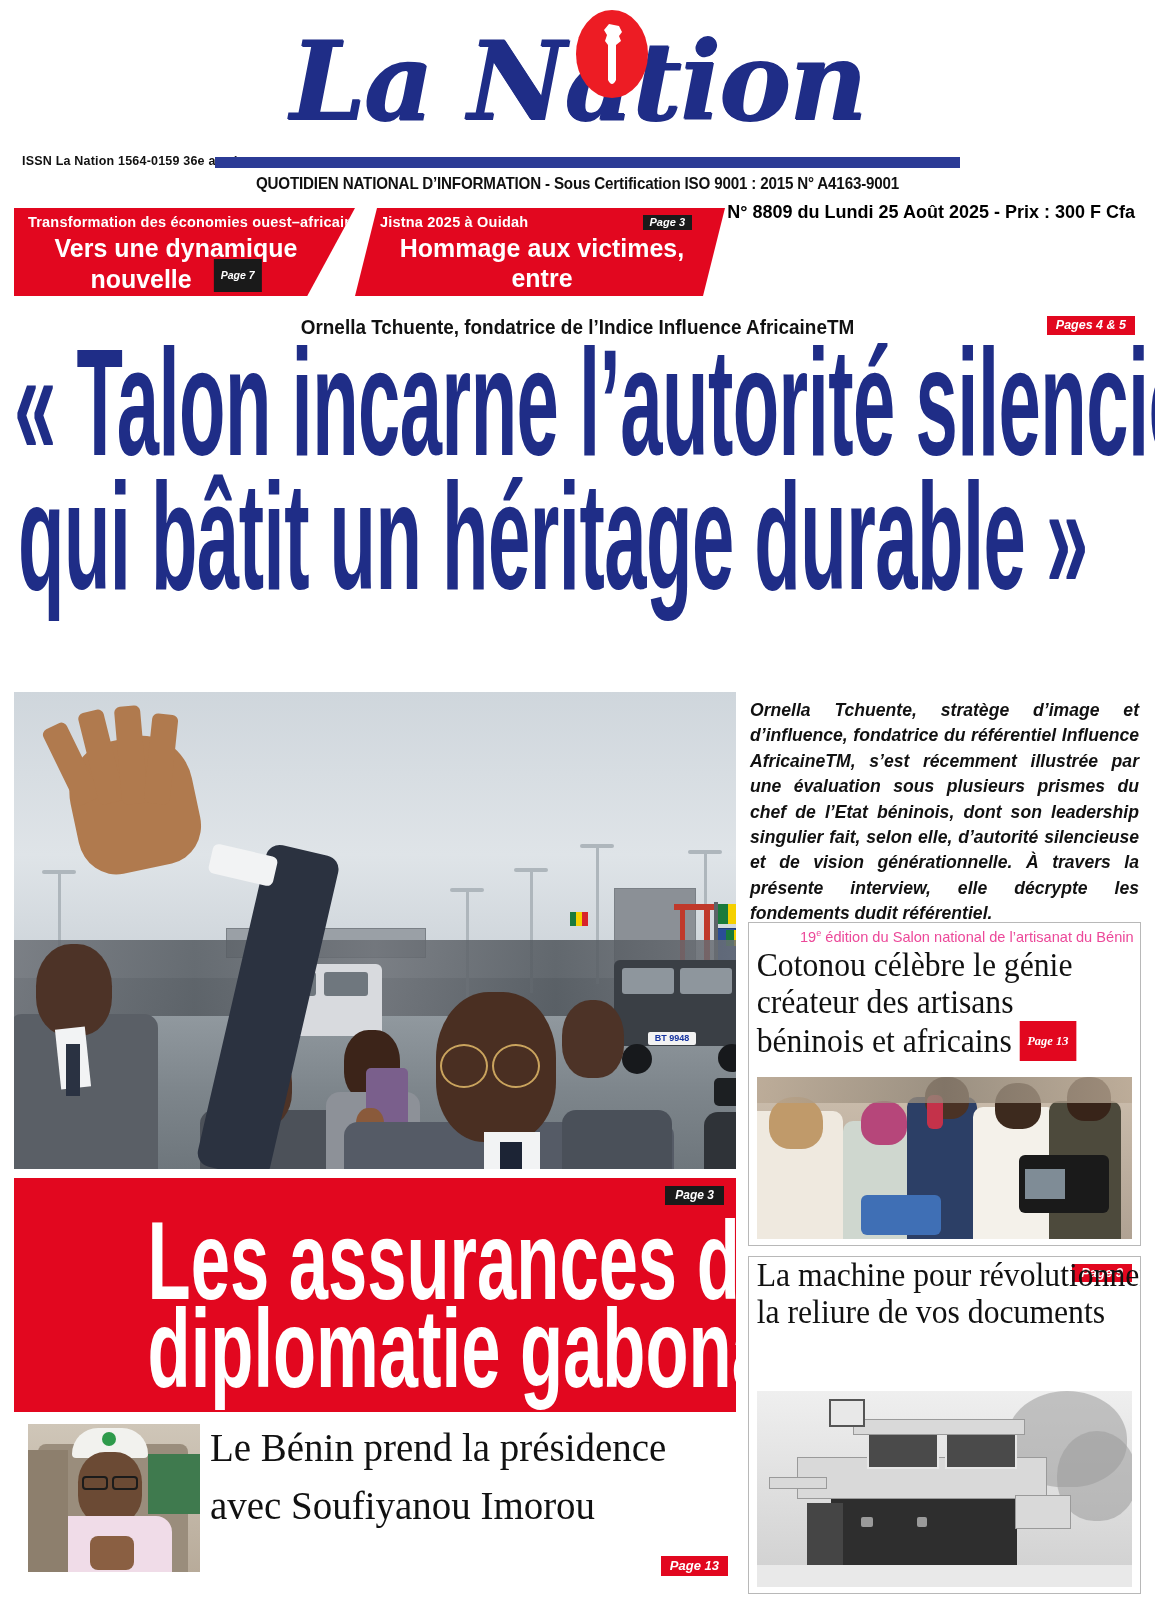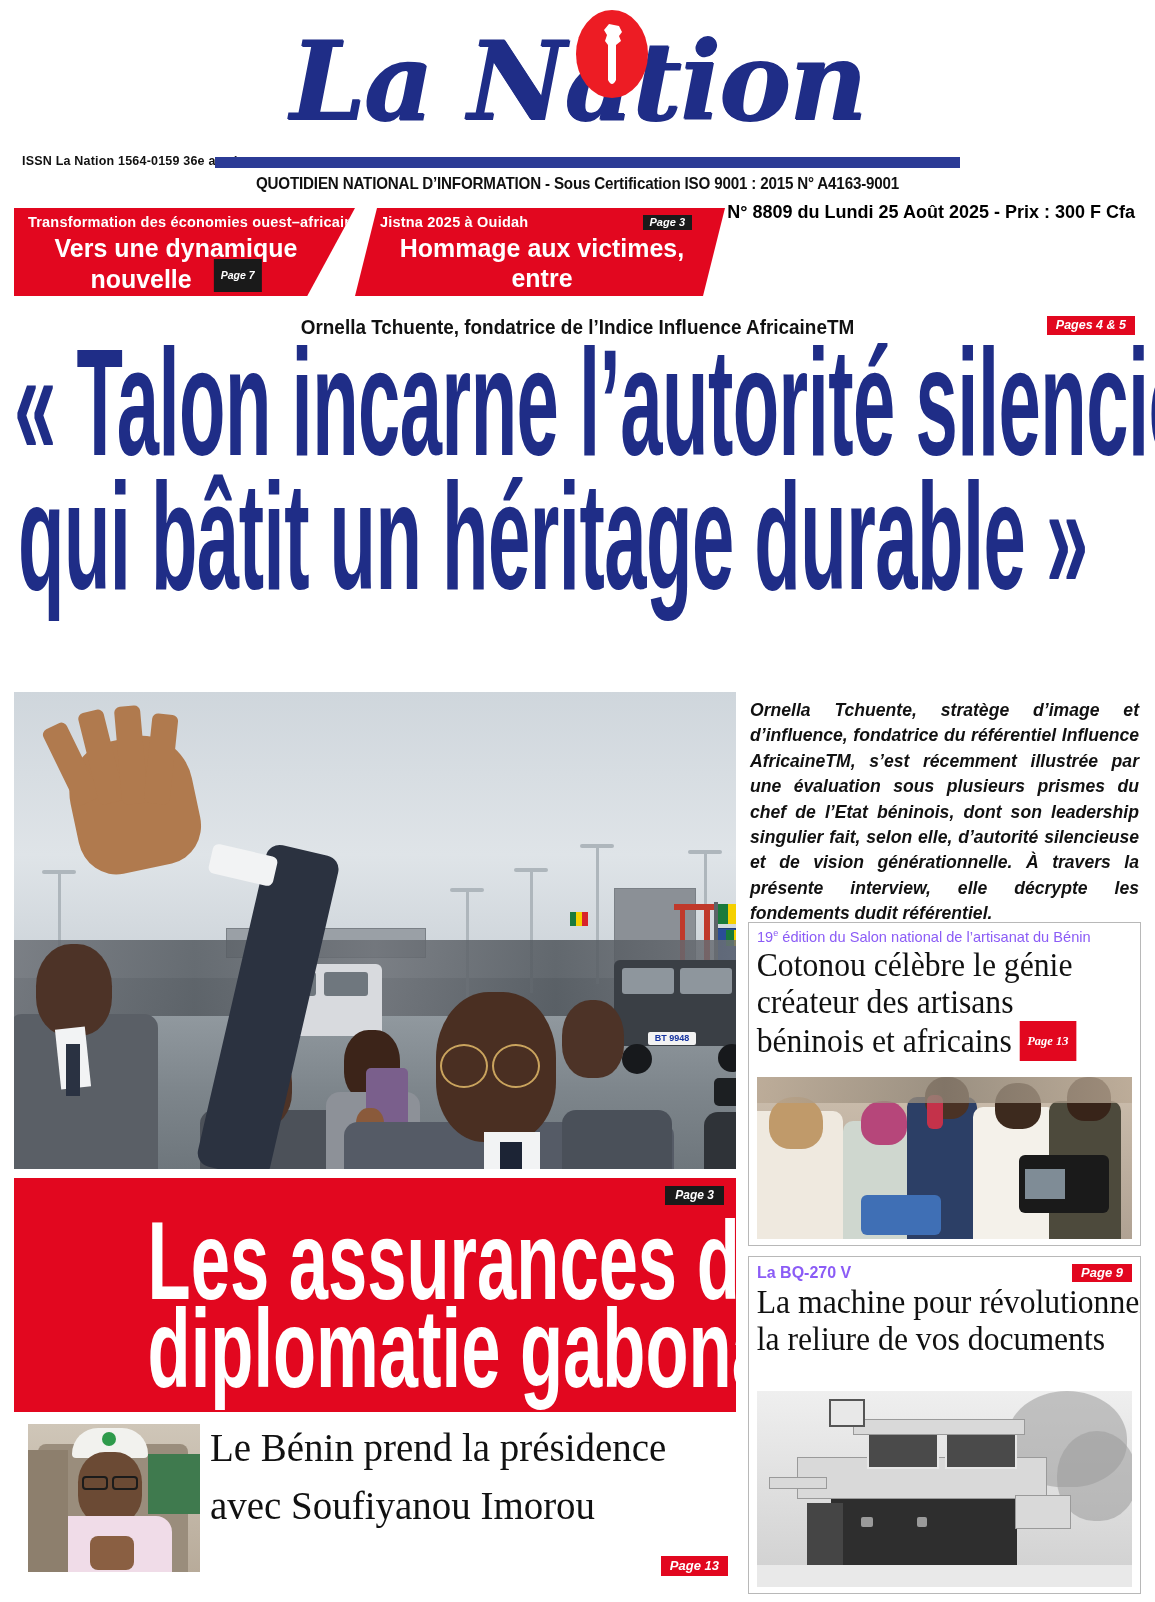--- a/index.html
+++ b/index.html
@@ -338,22 +338,22 @@
     left: 748px;
     width: 393px;
     border: 1px solid #b8b8b8;
     background: #fff;
     overflow: hidden;
   }
   .box-cotonou { top: 922px; height: 324px; }
   .box-machine { top: 1256px; height: 338px; }
 
   .bc-kicker {
-    font-size: 14.6px; color: #8b5cf6; padding: 5px 8px 2px 8px;
-    white-space: nowrap; font-weight: normal;
+    font-size: 14.6px; color: #ec4899; padding: 5px 8px 2px 8px;
+    white-space: nowrap; font-weight: normal; margin-left: 43px;
   }
   .bc-kicker.bold { font-weight: bold; font-size: 16px; padding-top:7px; }
   .bc-kicker sup { font-size: 9px; }
   .bc-title {
     font-family: "Liberation Serif", serif;
     font-size: 33px;
     line-height: 37px;
     color: #111;
     padding: 0 8px;
     transform: scaleX(0.96);
@@ -587,21 +587,20 @@
       <div class="cbody" style="left:292px;top:24px;width:72px;height:140px;background:#4d4a3c;"></div>
       <div class="cblob" style="left:310px;top:0px;width:44px;height:44px;background:#382419;"></div>
       <div style="position:absolute;left:262px;top:78px;width:90px;height:58px;background:#1a1a1a;border-radius:6px;"></div>
       <div style="position:absolute;left:268px;top:92px;width:40px;height:30px;background:#7f8c96;"></div>
       <div style="position:absolute;left:104px;top:118px;width:80px;height:40px;background:#3f6fb5;border-radius:6px;"></div>
       <div style="position:absolute;left:0;top:0;width:100%;height:26px;background:linear-gradient(to right,#b9a894,#8f8577,#b9a894);opacity:.8;"></div>
     </div>
   </div>
 
   <div class="boxcard box-machine">
-    <div class="bc-kicker bold">La BQ-270 V</div>
     <div class="bc-tag-abs">Page 9</div>
     <div class="bc-title">La machine pour révolutionner</div>
     <div class="bc-title">la reliure de vos documents</div>
 
     <div class="bc-photo photo-machine">
       <div class="mach-tree" style="left:250px;top:0px;width:120px;height:96px;"></div>
       <div class="mach-tree" style="left:300px;top:40px;width:80px;height:90px;"></div>
       <div class="mach-base" style="left:74px; top:100px; width:186px; height:78px;"></div>
       <div class="mach-base" style="left:50px; top:112px; width:36px; height:66px; background:#454545;"></div>
       <div class="mach-top" style="left:40px; top:66px;  width:250px; height:42px;"></div>

